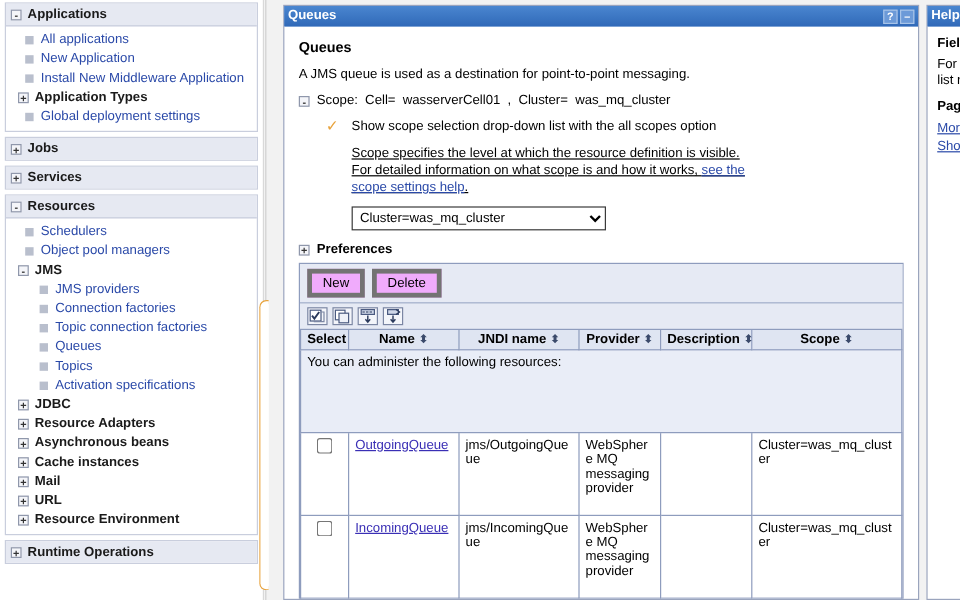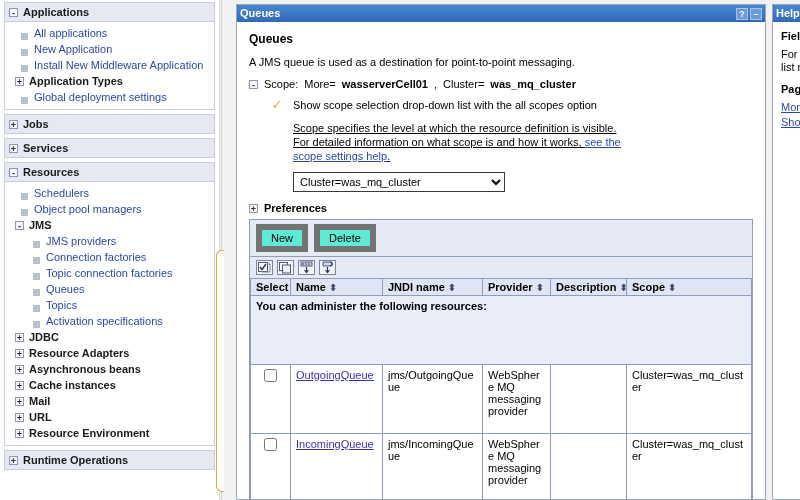--- a/index.html
+++ b/index.html
@@ -30,21 +30,21 @@
   }
   .group-head.collapsed{border-bottom:none;}
   .twisty{
     display:inline-block;width:9px;height:9px;line-height:8px;
     border:1px solid #8f97ab;background:#f4f5f9;color:#2b3category;
     color:#333;font-size:9px;text-align:center;font-family:"Liberation Sans",sans-serif;
     font-weight:bold;flex:0 0 9px;box-sizing:border-box;
   }
   .group-body{padding:3px 0 4px 0;}
   .nav-item{
-    display:flex;align-items:flex-end;gap:6px;
+    display:flex;align-items:center;gap:6px;
     padding:1px 4px 1px 16px;line-height:14px;white-space:nowrap;
   }
   .nav-item.lvl2{padding-left:28px;}
   .bullet{
     display:inline-block;width:7px;height:7px;background:#b9bfcd;
     flex:0 0 7px;
   }
   .nav-link{color:#2a49a8;text-decoration:none;font-size:11px;}
   .nav-node{
     display:flex;align-items:center;gap:5px;
@@ -87,64 +87,64 @@
     background:#6c9ad8;border:1px solid #a8c4e8;
     color:#ffffff;font-size:9px;font-weight:bold;line-height:11px;
     text-align:center;box-sizing:border-box;cursor:pointer;
   }
   .portlet-body{padding:10px 12px 8px 12px;overflow:hidden;}
 
   h2.pg{font-size:12px;font-weight:bold;margin:0 0 10px 0;}
   p.desc{margin:0 0 10px 0;font-size:11px;}
 
   .scope-line{display:flex;align-items:center;gap:6px;margin:0 0 9px 0;font-size:11px;}
-  .scope-line b{font-weight:bold;}
+  .scope-line b{font-weight:normal;}
   .scope-opt{display:flex;align-items:flex-start;gap:10px;margin:0 0 9px 0;padding-left:22px;}
   .ckmark{color:#e8a33d;font-size:13px;font-weight:bold;line-height:12px;width:12px;text-align:center;}
   .scope-opt .txt{font-size:11px;line-height:13px;}
   .scope-help{padding-left:44px;margin:0 0 9px 0;max-width:340px;font-size:11px;line-height:14px;text-decoration:underline;}
   .scope-help a{color:#2a49a8;}
   .scope-select-wrap{padding-left:44px;margin-bottom:10px;}
   select.scope-select{
     width:212px;font-family:"Liberation Sans",sans-serif;font-size:11px;
     border:1px solid #3a3a3a;background:#ffffff;padding:2px 2px;
     height:20px;box-sizing:border-box;
   }
   .prefs{display:flex;align-items:center;gap:6px;margin:0 0 5px 0;font-weight:bold;font-size:11px;}
 
   
   .tbl-frame{border:1px solid #8e9cbd;}
   .tbl-btnbar{
     background:#e6eaf4;border-bottom:1px solid #8e9cbd;
     padding:4px 6px;display:flex;gap:6px;
   }
   .btn{
-    background:#5eead4;border:6px solid #737373;
+    background:#f0abfc;border:4px solid #737373;
     padding:1px 9px;font-size:11px;font-family:"Liberation Sans",sans-serif;
     color:#000;cursor:pointer;line-height:14px;
   }
   .tbl-iconbar{
     background:#e6eaf4;border-bottom:1px solid #8e9cbd;
     padding:3px 6px;display:flex;gap:4px;
   }
   .ticon{
     width:17px;height:15px;border:1px solid #7b86a3;background:#f3f5fa;
     display:block;cursor:pointer;position:relative;box-sizing:border-box;
   }
   .ticon svg{display:block;}
   table.grid{border-collapse:collapse;width:100%;table-layout:fixed;font-size:11px;}
   table.grid th{
     background:#dfe5f2;border:1px solid #8e9cbd;border-top:none;
-    font-weight:bold;text-align:left;padding:2px 5px;font-size:11px;
+    font-weight:bold;text-align:center;padding:2px 5px;font-size:11px;
     white-space:nowrap;
   }
   .sortico{color:#3b4a6b;font-size:10px;margin-left:3px;}
   tr.admin-note td{
     background:#e9edf7;border:1px solid #8e9cbd;
-    padding:3px 5px 3px 10px;font-weight:bold;font-size:11px;
+    padding:3px 5px 3px 10px;font-weight:normal;font-size:11px;
   }
   table.grid td{
     border:1px solid #8e9cbd;padding:4px 5px;vertical-align:top;
     height:60px;word-wrap:break-word;font-size:11px;
   }
   td.selcell{text-align:center;vertical-align:top;padding-top:6px;}
   input.rowcb{
     width:13px;height:13px;margin:0;border:1px solid #6b6b6b;background:#fff;
   }
   td a.rowlink{color:#3a2fb5;text-decoration:underline;font-size:11px;}
@@ -298,21 +298,21 @@
       </div>
 
       <div class="portlet-body">
 
         <h2 class="pg">Queues</h2>
         <p class="desc">A JMS queue is used as a destination for point-to-point messaging.</p>
 
         <div class="scope-line">
           <span class="twisty">-</span>
           <span>Scope:</span>
-          <span>More=</span>
+          <span>Cell=</span>
             <b>wasserverCell01</b>
             <span>, </span>
           <span>Cluster=</span>
             <b>was_mq_cluster</b>
         </div>
 
         <div class="scope-opt">
           <span class="ckmark">✓</span>
           <span class="txt">Show scope selection drop-down list with the all scopes option</span>
         </div>

